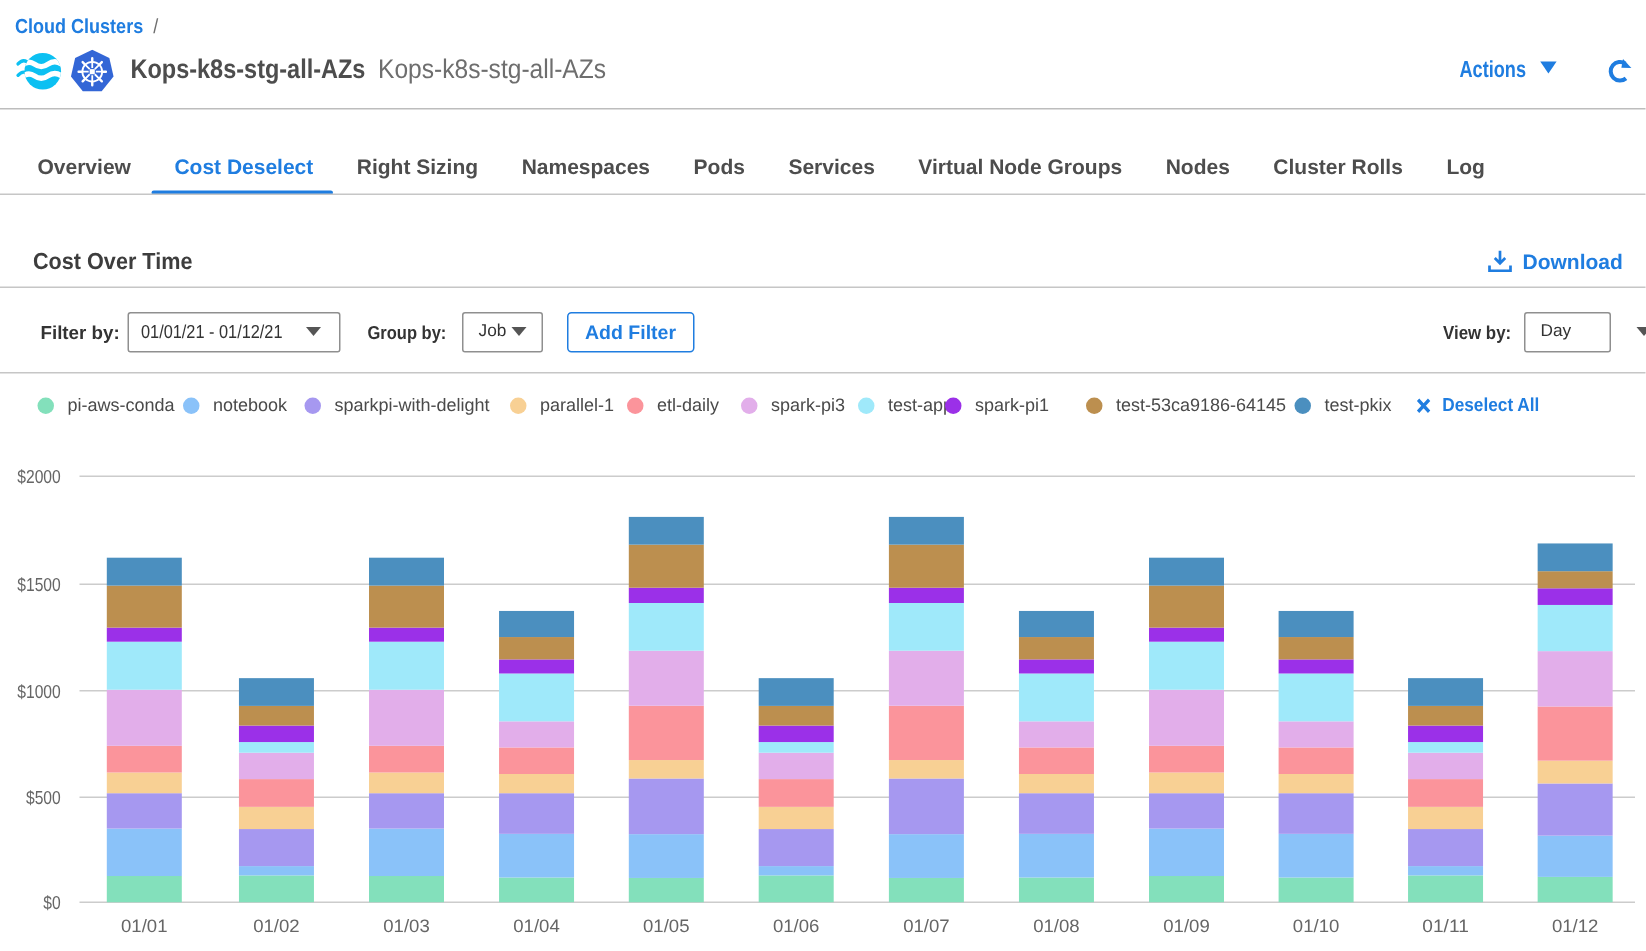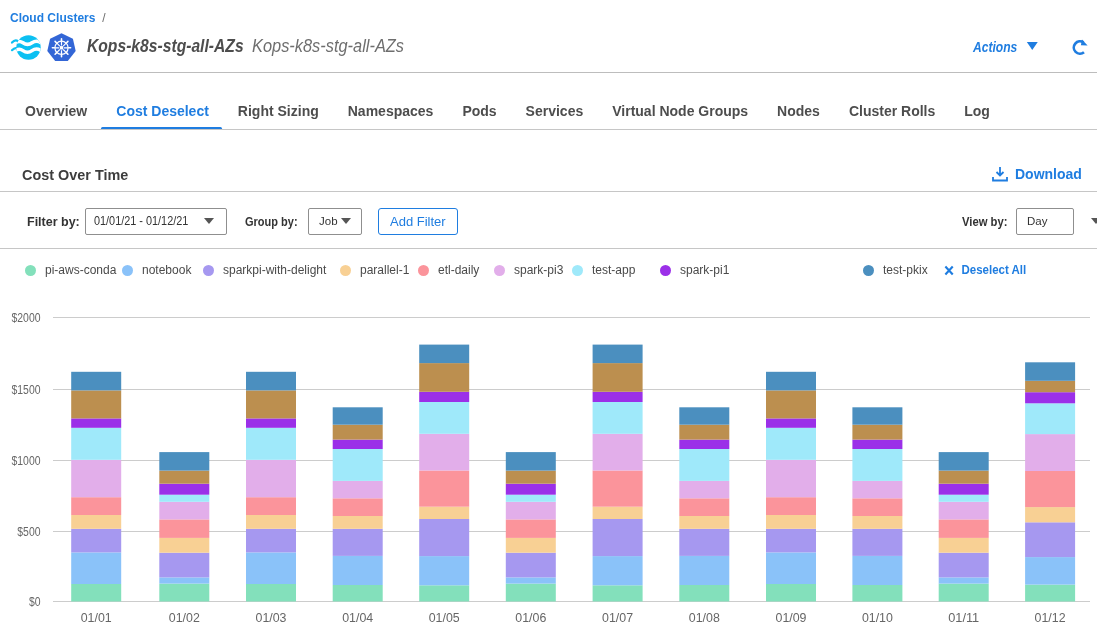--- a/index.html
+++ b/index.html
@@ -1,19 +1,19 @@
 <!DOCTYPE html>
 <html><head>
 <meta charset="utf-8">
 <style>
 * { margin:0; padding:0; box-sizing:border-box; }
 html,body { width:1097px; height:634px; background:#fff; font-family:"Liberation Sans", sans-serif; overflow:hidden; }
 #breadcrumb { position:absolute; left:10px; top:10px; font-size:13.5px; font-weight:700; color:#1f7de0; transform:scaleX(0.89); transform-origin:0 0; white-space:nowrap; }
 #breadcrumb .slash { color:#6e6e6e; font-weight:400; }
-#titlerow { position:absolute; left:0; top:33px; height:30px; width:935px;font-style:italic; }
+#titlerow { position:absolute; left:0; top:33px; height:30px; width:935px; }
 #oceanicon { position:absolute; left:10px; top:0px; }
 #k8sicon { position:absolute; left:46px; top:0px; }
 #title1 { position:absolute; left:87px; top:3px; font-size:18px; font-weight:700; color:#4d4d4d; transform:scaleX(0.87); transform-origin:0 0; white-space:nowrap; }
 #title2 { position:absolute; left:252px; top:3px; font-size:18px; font-weight:400; color:#6e6e6e; transform:scaleX(0.91); transform-origin:0 0; white-space:nowrap; }
 #actions { position:absolute; left:973px; top:5px; font-size:15.5px; font-weight:700; color:#1f7de0; transform:scaleX(0.78); transform-origin:0 0; white-space:nowrap; }
 #actions .caret { display:inline-block; margin-left:12px; vertical-align:2px; width:0; height:0; border-left:7px solid transparent; border-right:7px solid transparent; border-top:8px solid #1f7de0; }
 #refresh { position:absolute; left:1069px; top:0px; }
 .hr1 { position:absolute; left:0; width:1097px; height:1px; background:#bdbdbd; }
 .hr2 { position:absolute; left:0; width:1097px; height:1px; background:#c6c6c6; }
 #tabs { position:absolute; left:25px; top:103px; display:flex; gap:29px; font-size:14px; color:#4d4d4d;font-weight:bold; }
@@ -23,21 +23,21 @@
 #download { position:absolute; left:992px; top:166px; font-size:14px; font-weight:700; color:#1f7de0; }
 #download svg { vertical-align:-3px; margin-right:7px; }
 #filterrow { position:absolute; left:0; top:199px; width:947px; height:45px; }
 .flabel { font-size:12.5px; font-weight:700; color:#333; white-space:nowrap; }
 .selbox { height:27.5px; border:1px solid #8f8f8f; border-radius:2px; background:#fff; display:inline-flex; align-items:center; font-size:11.5px; color:#333; white-space:nowrap; }
 .caret2 { width:0; height:0; border-left:5.5px solid transparent; border-right:5.5px solid transparent; border-top:6px solid #555; }
 #fby { position:absolute; left:27px; top:16px; }
 #sel1 { position:absolute; left:85px; top:8.5px; width:142px; padding:0 12px 0 8px; justify-content:space-between; }
 #gby { position:absolute; left:245px; top:16px; transform:scaleX(0.88); transform-origin:0 0; }
 #sel2 { position:absolute; left:308px; top:8.5px; width:54px; padding:0 10px; justify-content:space-between; }
-#addfilter { position:absolute; left:378px; top:8.5px; height:27.5px; padding:0 11px; border:1px solid #1f7de0; border-radius:3px; color:#1f7de0; font-size:13px; font-weight:400; background:#fff; display:inline-flex; align-items:center; }
+#addfilter { position:absolute; left:378px; top:8.5px; height:27.5px; padding:0 11px; border:1px solid #1f7de0; border-radius:3px; color:#1f7de0; font-size:13px; font-weight:700; background:#fff; display:inline-flex; align-items:center; }
 #vby { position:absolute; left:962px; top:16px; transform:scaleX(0.9); transform-origin:0 0; }
 #sel3 { position:absolute; left:1016px; top:8.5px; width:58px; padding:0 10px; justify-content:space-between;gap:44px; }
 #legend { position:absolute; left:0; top:259px; width:1097px; height:22px; }
 .litem { position:absolute; top:0; height:22px; display:flex; align-items:center; font-size:12px; color:#4a4a4a; }
 .dot { width:11px; height:11px; border-radius:50%; margin-right:9px; }
 #deselect { position:absolute; top:0; height:22px; display:flex; align-items:center; left:944px; font-size:12.5px; font-weight:700; color:#1f7de0; transform:scaleX(0.92); transform-origin:0 0; }
 #chart { position:absolute; left:0; top:300px; }
 </style>
 </head>
 <body>
@@ -122,21 +122,22 @@
 </div>
 <div class="hr2" style="top:248px"></div>
 <div id="legend">
     <span class="litem" style="left:25px"><span class="dot" style="background:#83e0bb"></span>pi-aws-conda</span>
     <span class="litem" style="left:122px"><span class="dot" style="background:#8ac2f9"></span>notebook</span>
     <span class="litem" style="left:203px"><span class="dot" style="background:#a698f0"></span>sparkpi-with-delight</span>
     <span class="litem" style="left:340px"><span class="dot" style="background:#f8d094"></span>parallel-1</span>
     <span class="litem" style="left:418px"><span class="dot" style="background:#fb949b"></span>etl-daily</span>
     <span class="litem" style="left:494px"><span class="dot" style="background:#e2aeea"></span>spark-pi3</span>
     <span class="litem" style="left:572px"><span class="dot" style="background:#9fe9fa"></span>test-app</span>
-    <span class="litem" style="left:660px"><span class="dot" style="background:#9b30e8"></span>spark-pi1</span>
+    <span class="litem" style="left:630px"><span class="dot" style="background:#9b30e8"></span>spark-pi1</span>
+    <span class="litem" style="left:724px"><span class="dot" style="background:#bc8f4f"></span>test-53ca9186-64145</span>
     <span class="litem" style="left:863px"><span class="dot" style="background:#4b8fbf"></span>test-pkix</span>
     <span id="deselect"><svg width="11" height="11" viewBox="0 0 11 11" style="margin-right:8px">
         <path d="M1.5 1.5 L9.5 9.5 M9.5 1.5 L1.5 9.5" stroke="#1f7de0" stroke-width="2.4"></path>
       </svg>Deselect All</span>
   </div>
 <div id="chart"><svg width="1097" height="334" viewBox="0 300 1097 334">
       <line x1="53" y1="317.5" x2="1090" y2="317.5" stroke="#cccccc" stroke-width="1"></line>
       <text x="40.5" y="322" text-anchor="end" font-size="12.5" fill="#666" textLength="29" lengthAdjust="spacingAndGlyphs">$2000</text>
       <line x1="53" y1="389.5" x2="1090" y2="389.5" stroke="#cccccc" stroke-width="1"></line>
       <text x="40.5" y="394" text-anchor="end" font-size="12.5" fill="#666" textLength="29" lengthAdjust="spacingAndGlyphs">$1500</text>

